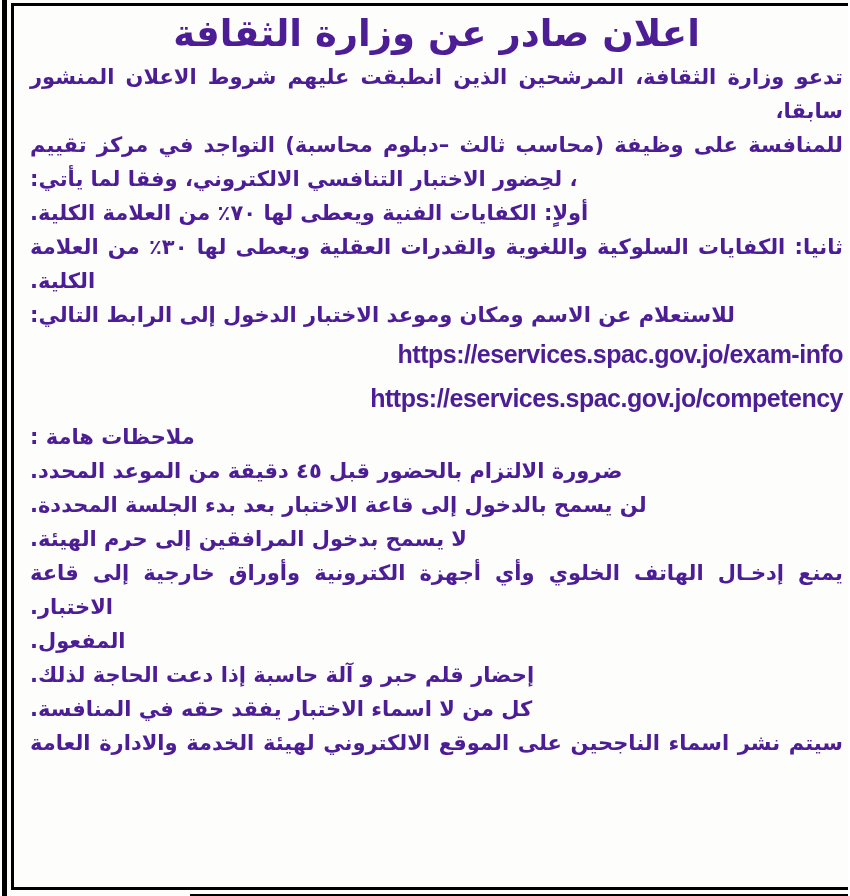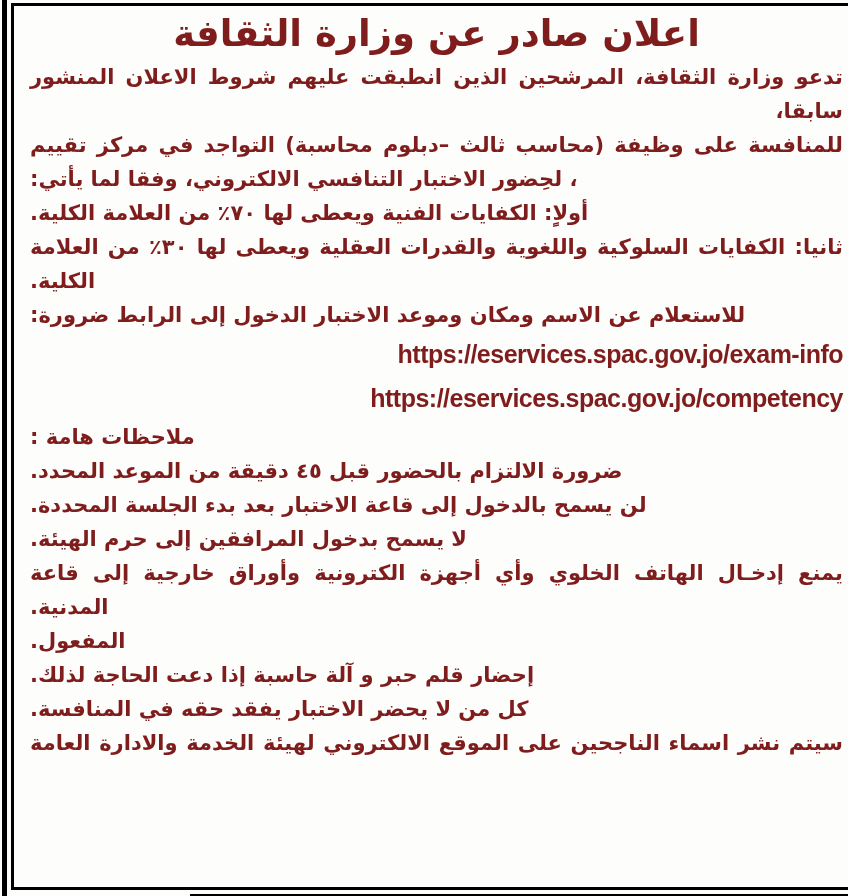--- a/index.html
+++ b/index.html
@@ -6,21 +6,21 @@
     margin: 0;
     padding: 0;
     background: #ffffff;
   }
   .page {
     position: relative;
     width: 848px;
     height: 896px;
     background: #fdfdfc;
     overflow: hidden;
-    color: #7f1d1d;
+    color: #4c1d95;
     font-family: "DejaVu Sans", "Liberation Sans", sans-serif;
   }
   
   .left-rule {
     position: absolute;
     left: 2px;
     top: 0;
     width: 5px;
     height: 896px;
     background: #000;
@@ -100,36 +100,36 @@
         <div class="line jline">للمنافسة على وظيفة (محاسب ثالث –دبلوم محاسبة) التواجد في مركز تقييم</div>
         <div class="line rline">، لحِضور الاختبار التنافسي الالكتروني، وفقا لما يأتي:</div>
       </div>
 
       <div class="line rline">أولاٍ: الكفايات الفنية ويعطى لها ٧٠٪ من العلامة الكلية.</div>
       <div>
         <div class="line jline">ثانيا: الكفايات السلوكية واللغوية والقدرات العقلية ويعطى لها ٣٠٪ من العلامة</div>
         <div class="line rline">الكلية.</div>
       </div>
 
-      <div class="line rline">للاستعلام عن الاسم ومكان وموعد الاختبار الدخول إلى الرابط ضرورة:</div>
+      <div class="line rline">للاستعلام عن الاسم ومكان وموعد الاختبار الدخول إلى الرابط التالي:</div>
       <div class="url">https://eservices.spac.gov.jo/exam-info</div>
 
       <div class="url">https://eservices.spac.gov.jo/competency</div>
 
       <div class="line rline">ملاحظات هامة :</div>
 
       <div>
         <div class="line rline">ضرورة الالتزام بالحضور قبل ٤٥ دقيقة من الموعد المحدد.</div>
         <div class="line rline">لن يسمح بالدخول إلى قاعة الاختبار بعد بدء الجلسة المحددة.</div>
         <div class="line rline">لا يسمح بدخول المرافقين إلى حرم الهيئة.</div>
         <div class="line jline">يمنع إدخـال الهاتف الخلوي وأي أجهزة الكترونية وأوراق خارجية إلى قاعة</div>
-        <div class="line rline">المدنية.</div>
+        <div class="line rline">الاختبار.</div>
         <div class="line rline">المفعول.</div>
         <div class="line rline">إحضار قلم حبر و آلة حاسبة إذا دعت الحاجة لذلك.</div>
-        <div class="line rline">كل من لا يحضر الاختبار يفقد حقه في المنافسة.</div>
+        <div class="line rline">كل من لا اسماء الاختبار يفقد حقه في المنافسة.</div>
         <div class="line jline">سيتم نشر اسماء الناجحين على الموقع الالكتروني لهيئة الخدمة والادارة العامة</div>
       </div>
 
     </div>
   </div>
 
   <div class="bottom-rule2"></div>
 </div>
 
 </body></html>

